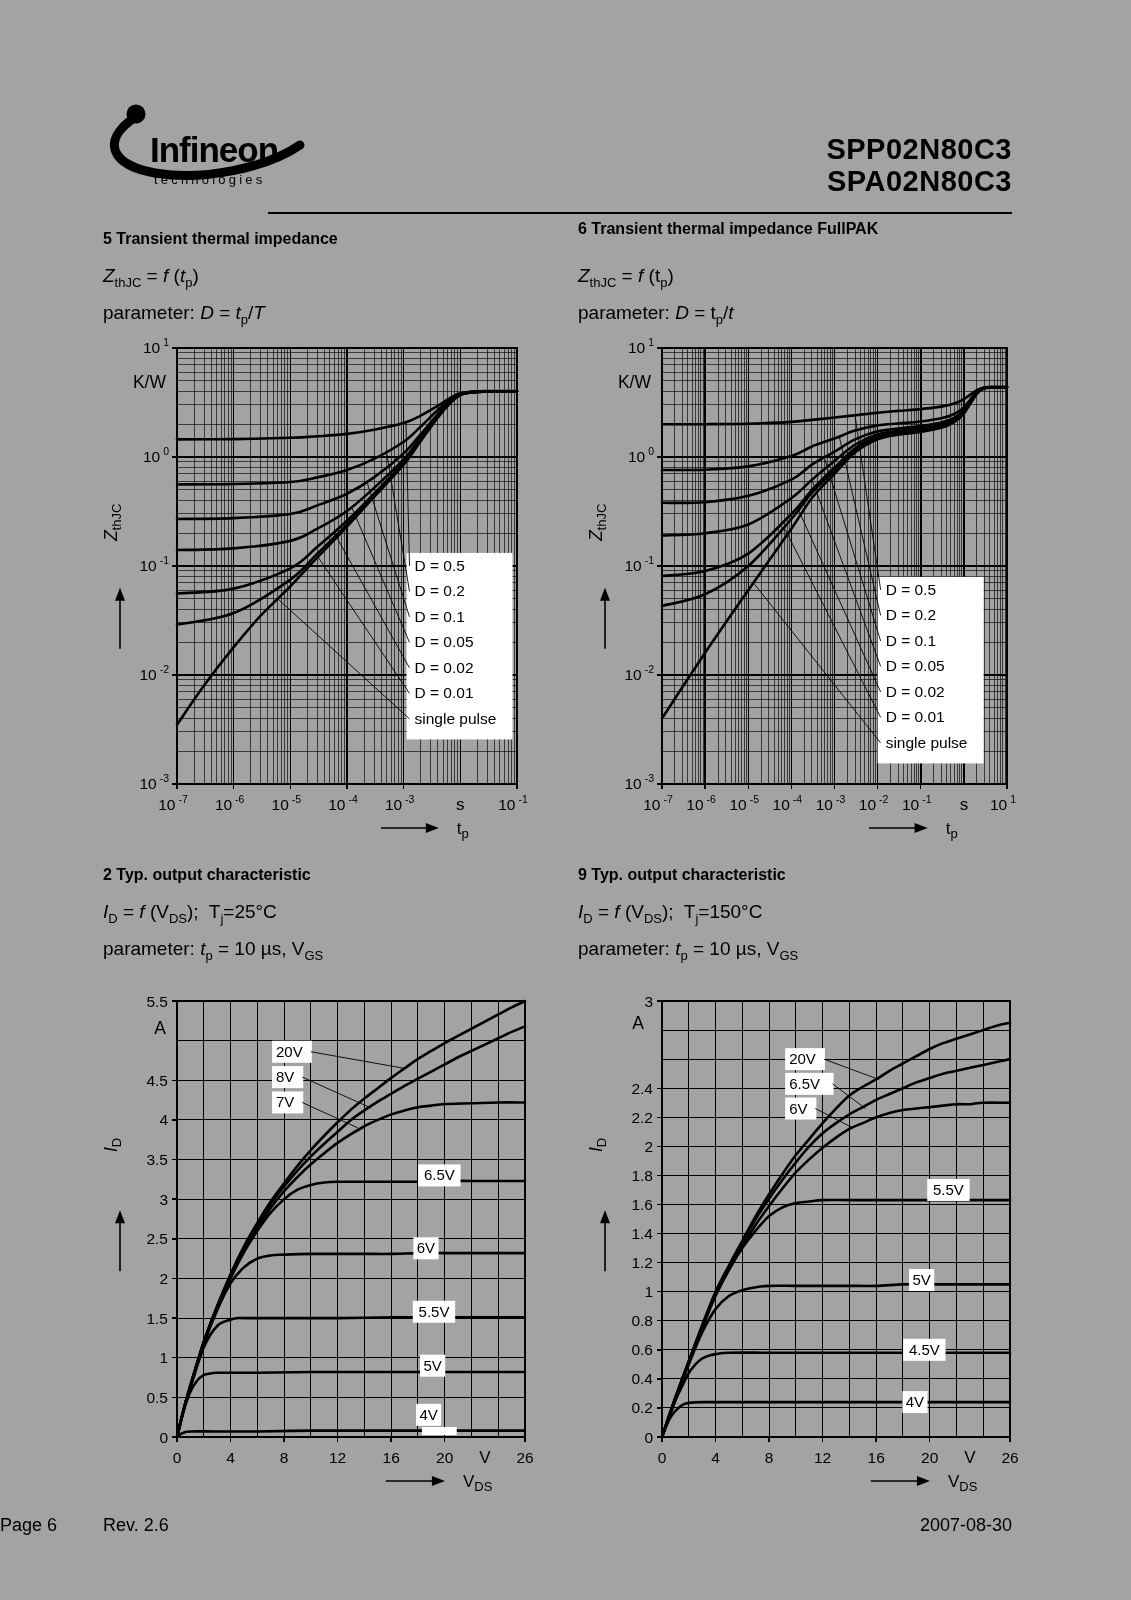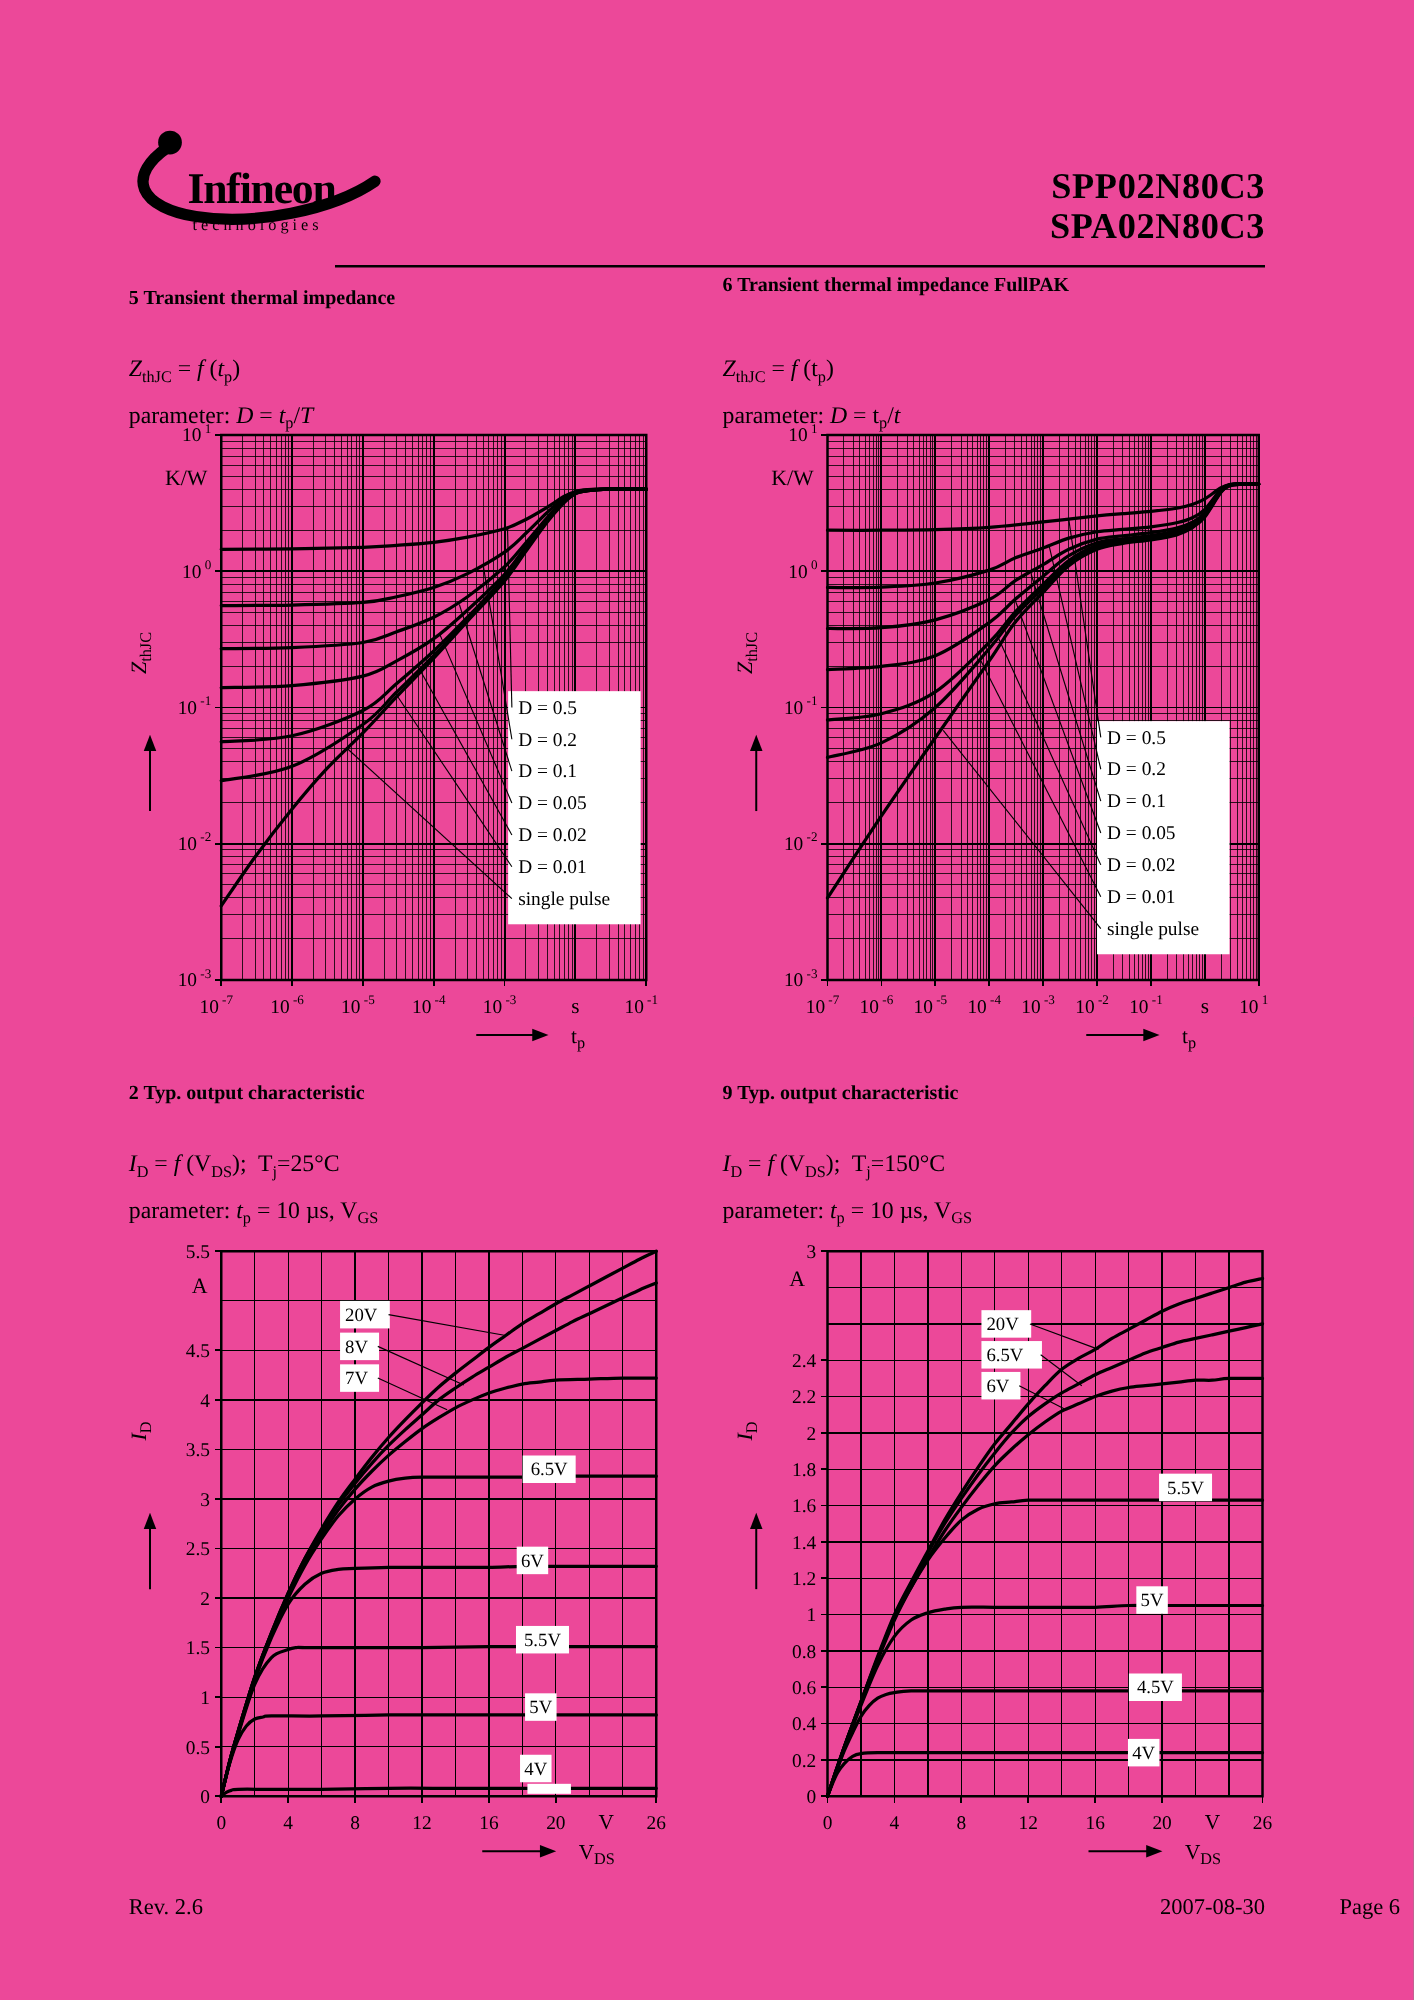--- a/index.html
+++ b/index.html
@@ -1,22 +1,22 @@
 <!DOCTYPE html>
 <html><head>
 <meta charset="utf-8">
 <style>
   html,body{margin:0;padding:0;background:#888;}
-  .page{position:relative;width:1131px;height:1600px;background:#ec4899;overflow:hidden;
-        font-family:Liberation Serif, serif;color:#000;}
+  .page{position:relative;width:1131px;height:1600px;background:#a3a3a3;overflow:hidden;
+        font-family:Liberation Sans, sans-serif;color:#000;}
   .abs{position:absolute;}
   .partnos{font-size:29px;font-weight:bold;text-align:right;line-height:32px;letter-spacing:.5px;}
   .rule{background:#000;height:2px;}
   .sec-title{font-size:16px;font-weight:bold;white-space:nowrap;}
-  .formula{font-size:19px;white-space:nowrap;margin-top:20px;}
+  .formula{font-size:19px;white-space:nowrap;}
   .formula sub{font-size:13px;line-height:0;}
   .formula i{font-style:italic;}
   .footer{font-size:18px;}
   svg text{fill:#000;}
   svg{display:block;}
 </style>
 </head>
 <body>
 
 <div class="page">
@@ -587,16 +587,16 @@
       <text x="64" y="66" font-size="17.5" text-anchor="end">A</text>
       <text x="22" y="181.88" font-size="17.5" text-anchor="middle" transform="rotate(-90 22 181.88)"><tspan font-style="italic">I</tspan><tspan dy="4" font-size="13">D</tspan></text>
       <line x1="25" y1="258.28" x2="25" y2="308.32" stroke="#000" stroke-width="1.6"></line>
       <polygon points="20,260.28 30,260.28 25,247.28" fill="#000"></polygon>
       <line x1="290.79999999999995" y1="518" x2="338.96" y2="518" stroke="#000" stroke-width="1.6"></line>
       <polygon points="336.96,513 336.96,523 349.96,518" fill="#000"></polygon>
       <text x="367.96" y="524" font-size="17"><tspan>V</tspan><tspan dy="4" font-size="13">DS</tspan></text>
     </svg>
 
   <div class="abs footer" style="left:103px;top:1515px">Rev. 2.6</div>
-  <div class="abs footer" style="left:0;top:1515px;width:1120px;text-align:right">Page 6</div>
+  <div class="abs footer" style="left:0;top:1515px;width:1120px;text-align:left">Page 6</div>
   <div class="abs footer" style="right:119px;top:1515px">2007-08-30</div>
 
 </div>
 
 </body></html>

